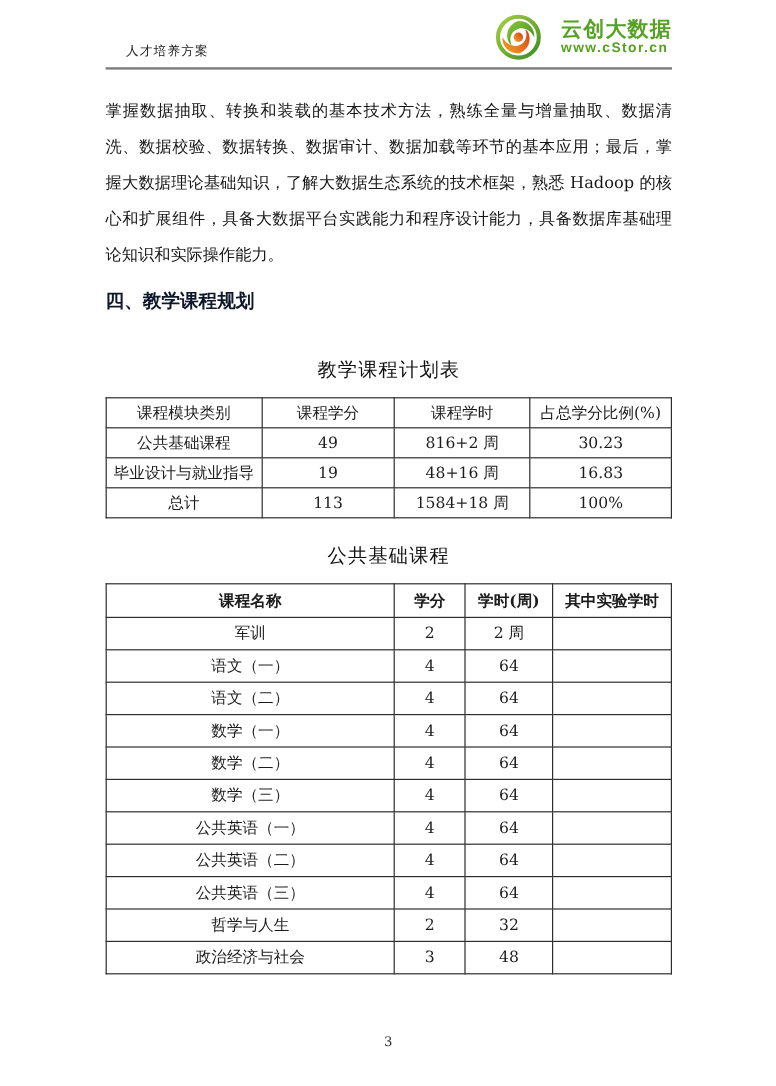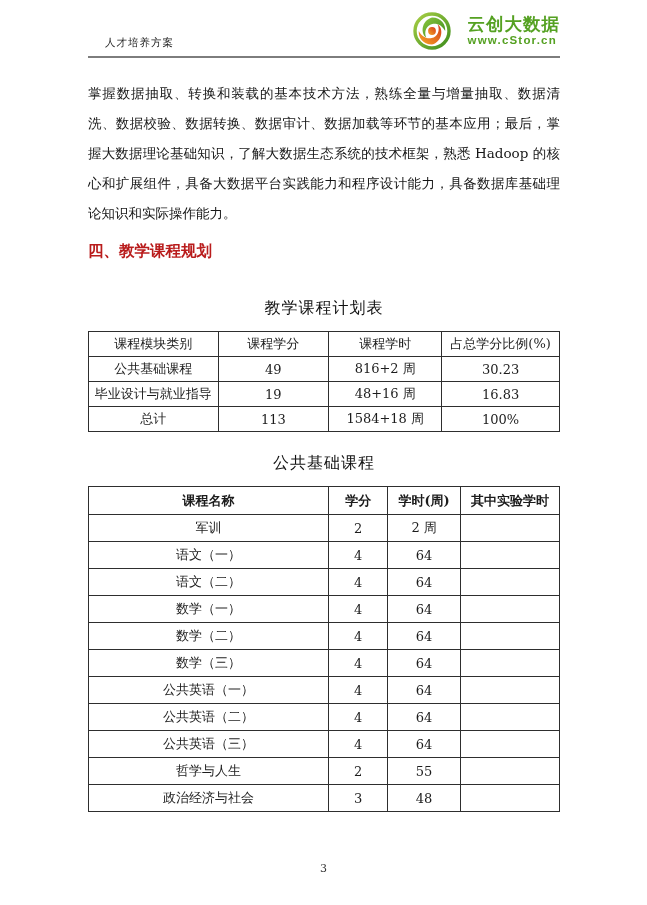--- a/index.html
+++ b/index.html
@@ -46,21 +46,21 @@
     font-size:13.5px;
     line-height:30px;
     text-align:justify;
     color:#161616;
   }
   .section-heading{
     margin:13px 0 0 0;
     font-family:Liberation Mono, monospace;
     font-weight:bold;
     font-size:15.5px;
-    color:#b91c1c;
+    color:#0f172a;
   }
   .table-title{
     text-align:center;
     font-size:16px;
     color:#111;
     letter-spacing:1px;
   }
   .title-1{margin-top:36px;}
   .title-2{margin-top:21px;}
   
@@ -243,21 +243,21 @@
         </tr>
         <tr>
           <td>公共英语（三）</td>
           <td>4</td>
           <td>64</td>
           <td></td>
         </tr>
         <tr>
           <td>哲学与人生</td>
           <td>2</td>
-          <td>55</td>
+          <td>32</td>
           <td></td>
         </tr>
         <tr>
           <td>政治经济与社会</td>
           <td>3</td>
           <td>48</td>
           <td></td>
         </tr>
       </tbody>
   </table>

